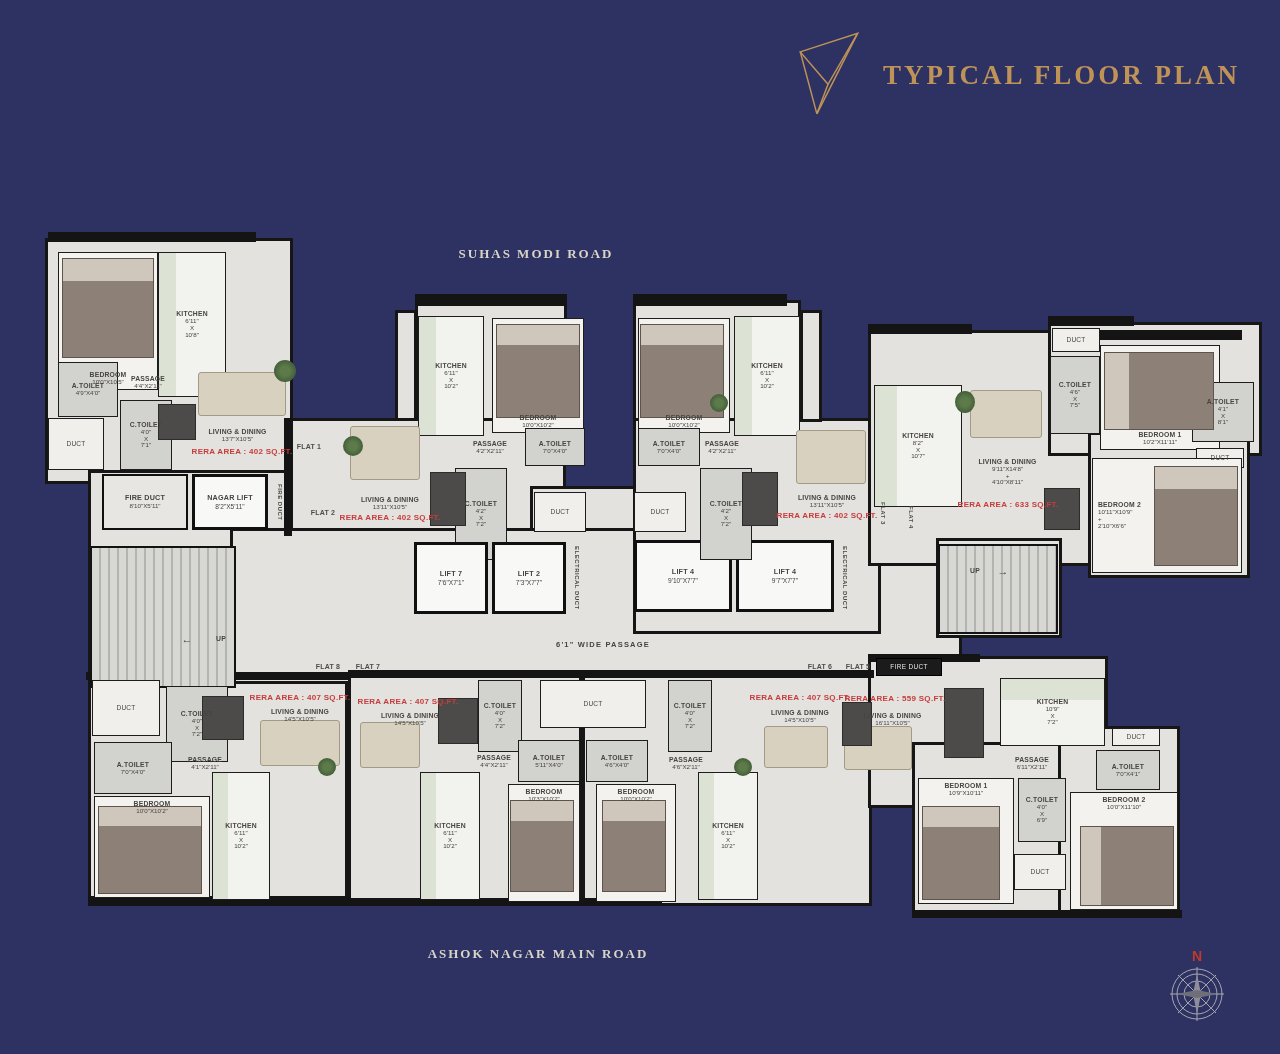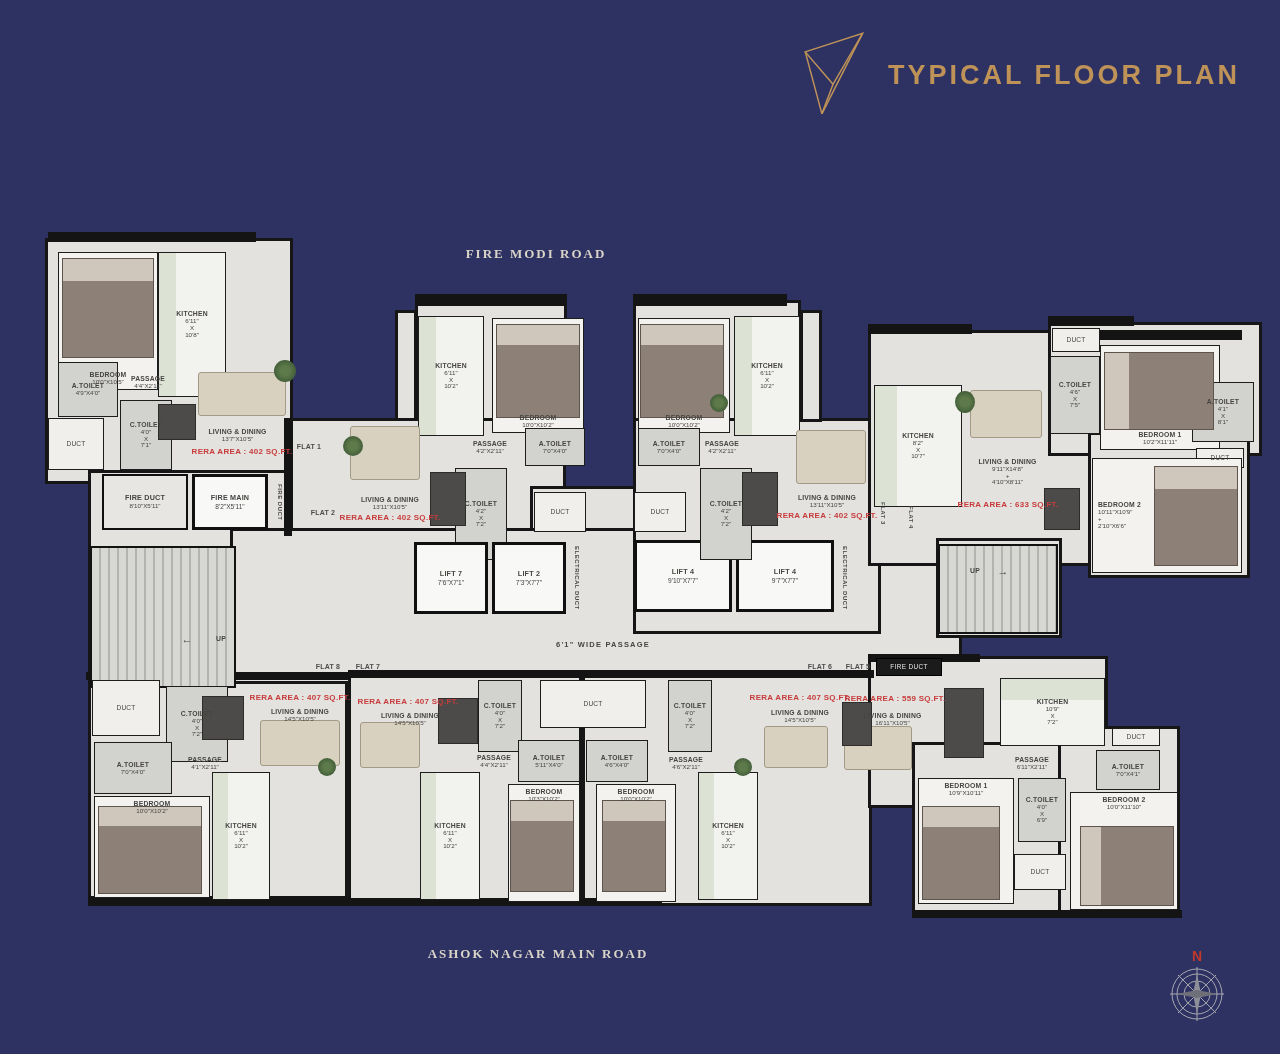--- a/index.html
+++ b/index.html
@@ -1,20 +1,20 @@
 <!DOCTYPE html>
 <html><head>
 <meta charset="utf-8">
 <style>
   html,body{margin:0;padding:0;background:#20244c;}
   #stage{position:relative;width:1280px;height:1054px;background:#2e3262;overflow:hidden;
          font-family:"Liberation Sans",sans-serif;}
   
   #brand{position:absolute;right:40px;top:28px;display:flex;align-items:center;gap:18px;}
-  #brand-title{font-family:Liberation Sans, sans-serif;font-weight:700;font-size:27px;
+  #brand-title{font-family:Liberation Serif, serif;font-weight:700;font-size:27px;
                letter-spacing:3px;color:#bf9358;}
   
   .road{position:absolute;font-family:"Liberation Serif",serif;color:#d9d4c8;
         font-size:13px;letter-spacing:2px;font-weight:700;text-align:center;}
   
   #compass{position:absolute;left:1168px;top:948px;width:58px;text-align:center;}
   #compass .n{color:#c0392b;font-weight:700;font-size:14px;margin-bottom:2px;}
   
   .slab{position:absolute;background:#e3e2de;border:3px solid #161616;box-sizing:border-box;}
   .wallbar{position:absolute;background:#141414;}
@@ -67,21 +67,21 @@
       <g fill="none" stroke="#bf9358" stroke-width="1.6">
         <polygon points="10,25 72,5 40,60"></polygon>
         <line x1="72" y1="5" x2="28" y2="92"></line>
         <line x1="10" y1="25" x2="28" y2="92"></line>
         <line x1="40" y1="60" x2="28" y2="92"></line>
       </g>
     </svg>
     <div id="brand-title">TYPICAL FLOOR PLAN</div>
   </div>
 
-  <div class="road" style="left:430px;top:246px;width:212px;">FIRE MODI ROAD</div>
+  <div class="road" style="left:430px;top:246px;width:212px;">SUHAS MODI ROAD</div>
   <div class="road" style="left:408px;top:946px;width:260px;">ASHOK NAGAR MAIN ROAD</div>
 
   <div id="plan">
       <div class="slab" style="left: 45px; top: 238px; width: 248px; height: 246px; position: absolute;"></div>
       <div class="slab" style="left: 88px; top: 470px; width: 205px; height: 224px; position: absolute;"></div>
       <div class="slab" style="left: 88px; top: 674px; width: 260px; height: 230px; position: absolute;"></div>
       <div class="slab" style="left: 395px; top: 310px; width: 22px; height: 112px; position: absolute;"></div>
       <div class="slab" style="left: 415px; top: 300px; width: 152px; height: 140px; position: absolute;"></div>
       <div class="slab" style="left: 290px; top: 418px; width: 276px; height: 218px; position: absolute;"></div>
       <div class="slab" style="left: 530px; top: 486px; width: 162px; height: 48px; position: absolute;"></div>
@@ -144,21 +144,21 @@
         <div class="dims">13'7"X10'5"</div>
       </div>
       <div class="rm rera" style="left: 188px; top: 446px; width: 108px; height: 12px; position: absolute;">
         <div class="lbl">RERA AREA : 402 SQ.FT.</div>
       </div>
       <div class="rm core" style="left: 102px; top: 474px; width: 86px; height: 56px; position: absolute;">
         <div class="lbl">FIRE DUCT</div>
         <div class="dims">8'10"X5'11"</div>
       </div>
       <div class="rm lift" style="left: 192px; top: 474px; width: 76px; height: 56px; position: absolute;">
-        <div class="lbl">FIRE MAIN</div>
+        <div class="lbl">NAGAR LIFT</div>
         <div class="dims">8'2"X5'11"</div>
       </div>
       <div class="rm vtext" style="left: 272px; top: 476px; width: 14px; height: 52px; position: absolute;">
         <div class="lbl">FIRE DUCT</div>
       </div>
       <div class="rm tag" style="left: 292px; top: 442px; width: 34px; height: 10px; position: absolute;">
         <div class="lbl">FLAT 1</div>
       </div>
       <div class="rm tag" style="left: 306px; top: 508px; width: 34px; height: 10px; position: absolute;">
         <div class="lbl">FLAT 2</div>

